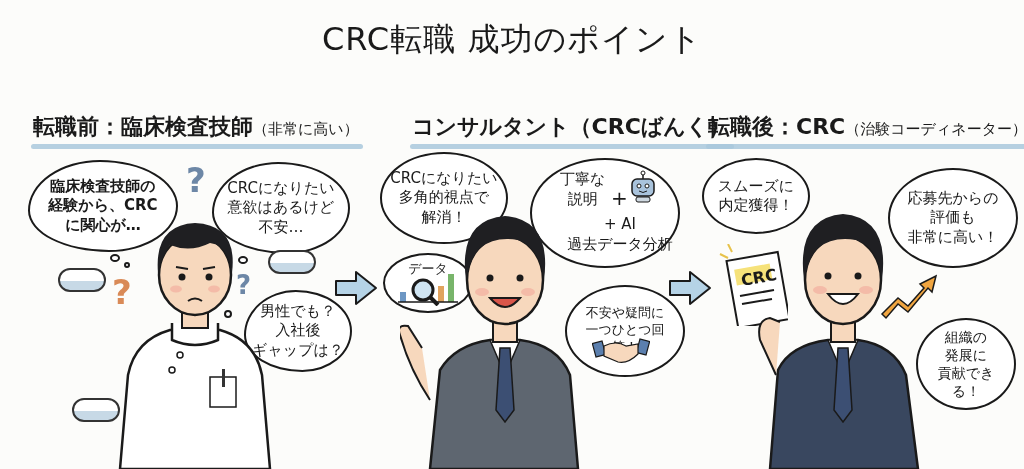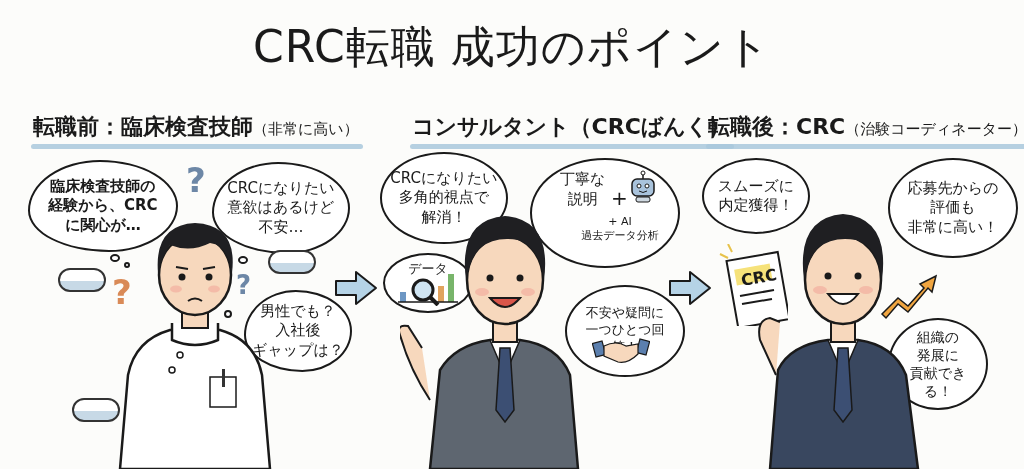--- a/index.html
+++ b/index.html
@@ -1,18 +1,18 @@
 <!DOCTYPE html>
 <html><head>
 <meta charset="utf-8">
 <style>
   * { box-sizing: border-box; margin: 0; padding: 0; }
   html, body { width: 1024px; height: 469px; overflow: hidden; background: #fcfcfa; }
   body { font-family: "DejaVu Sans", "Liberation Sans", sans-serif; color: #1a1a1a; position: relative; }
-  .title { position: absolute; left: 0; right: 0; top: 18px; text-align: center; font-size: 44px; font-weight: 500; letter-spacing: 1px; }
+  .title { position: absolute; left: 0; right: 0; top: 18px; text-align: center; font-size: 32px; font-weight: 500; letter-spacing: 1px; }
   .sec-head { position: absolute; top: 112px; font-size: 22px; font-weight: 600; white-space: nowrap; }
   .sec-head .small { font-size: 15px; font-weight: 500; }
   .sec-head::after { content: ""; position: absolute; left: -2px; right: -4px; bottom: -7px; height: 5px; border-radius: 3px; background: #a9c8dc; opacity: .85; }
   .bubble { position: absolute; background: #fff; border: 2.5px solid #1a1a1a; border-radius: 50%; display: flex; align-items: center; justify-content: center; text-align: center; font-size: 15px; line-height: 1.3; white-space: pre-line; padding: 6px; }
   .thought { border-radius: 48% 52% 46% 54% / 55% 50% 50% 45%; }
   .dot { position: absolute; border: 2px solid #1a1a1a; border-radius: 50%; background: #fff; }
   .arrow { position: absolute; }
   .q { position: absolute; font-size: 34px; font-weight: 700; }
   .cloud { position: absolute; width: 48px; height: 24px; border: 2px solid #333; border-radius: 14px; background: linear-gradient(#fff 55%, #c7d9e6 55%); }
   svg { display: block; }
@@ -85,21 +85,21 @@
 <div class="abs" style="left:611px;top:186px;font-size:20px;">+</div>
 <svg class="abs" style="left:628px;top:170px;" width="30" height="36" viewBox="0 0 30 36">
   <line x1="15" y1="3" x2="15" y2="9" stroke="#1a1a1a" stroke-width="1.5"></line>
     <circle cx="15" cy="3" r="2" fill="#fff" stroke="#1a1a1a"></circle>
   <rect x="4" y="9" width="22" height="17" rx="5" fill="#a9c3dc" stroke="#1a1a1a" stroke-width="1.5"></rect>
   <circle cx="11" cy="16" r="2" fill="#fff" stroke="#1a1a1a"></circle>
     <circle cx="19" cy="16" r="2" fill="#fff" stroke="#1a1a1a"></circle>
   <path d="M11 21 Q15 24 19 21" fill="none" stroke="#1a1a1a"></path>
   <rect x="8" y="27" width="14" height="5" rx="2" fill="#cfd8e0" stroke="#1a1a1a"></rect>
 </svg>
-<div class="abs" style="left:560px;top:215px;width:120px;font-size:11px;line-height:1.3;white-space:pre-line;text-align:center;">+ AI
+<div class="abs" style="left:560px;top:215px;width:120px;font-size:15px;line-height:1.3;white-space:pre-line;text-align:center;">+ AI
 過去データ分析</div>
 
 <div class="bubble" style="left:383px;top:253px;width:90px;height:60px;align-items:flex-start;padding-top:6px;">
   <span style="font-size:13px;">データ</span>
 </div>
 <svg class="abs" style="left:398px;top:268px;" width="64" height="38" viewBox="0 0 64 38">
   <rect x="2" y="24" width="6" height="10" fill="#6d97c4"></rect>
   <rect x="40" y="18" width="6" height="16" fill="#e0a35e"></rect>
   <rect x="50" y="6" width="6" height="28" fill="#78b56b"></rect>
   <line x1="0" y1="34" x2="60" y2="34" stroke="#1a1a1a" stroke-width="1.5"></line>
@@ -131,24 +131,24 @@
   <ellipse cx="82" cy="92" rx="7" ry="4" fill="#f2a89a" opacity=".6"></ellipse>
   <ellipse cx="128" cy="92" rx="7" ry="4" fill="#f2a89a" opacity=".6"></ellipse>
 </svg>
 
 <svg class="arrow" style="left:668px;top:270px;" width="44" height="36" viewBox="0 0 44 36">
   <path d="M2 11 L22 11 L22 2 L42 18 L22 34 L22 25 L2 25 Z" fill="#b5d3e6" stroke="#1a1a1a" stroke-width="2" stroke-linejoin="round"></path>
 </svg>
 
 <div class="bubble" style="left:702px;top:158px;width:108px;height:76px;">スムーズに
 内定獲得！</div>
-<div class="bubble" style="left:888px;top:158px;width:130px;height:100px;">応募先からの
+<div class="bubble" style="left:888px;top:168px;width:130px;height:100px;">応募先からの
 評価も
 非常に高い！</div>
-<div class="bubble" style="left:888px;top:318px;width:100px;height:92px;font-size:14px;">組織の
+<div class="bubble" style="left:916px;top:318px;width:100px;height:92px;font-size:14px;">組織の
 発展に
 貢献できる！</div>
 
 <svg class="abs" style="left:718px;top:244px;" width="70" height="82" viewBox="0 0 70 82">
   <line x1="2" y1="10" x2="10" y2="14" stroke="#e7c24a" stroke-width="2"></line>
   <line x1="10" y1="0" x2="14" y2="8" stroke="#e7c24a" stroke-width="2"></line>
   <rect x="14" y="12" width="52" height="68" fill="#fff" stroke="#1a1a1a" stroke-width="2" transform="rotate(-10 40 46)"></rect>
   <rect x="20" y="22" width="36" height="16" fill="#f6e27a" transform="rotate(-10 40 46)"></rect>
   <line x1="22" y1="52" x2="56" y2="46" stroke="#1a1a1a" stroke-width="2"></line>
   <line x1="24" y1="60" x2="54" y2="55" stroke="#1a1a1a" stroke-width="2"></line>

